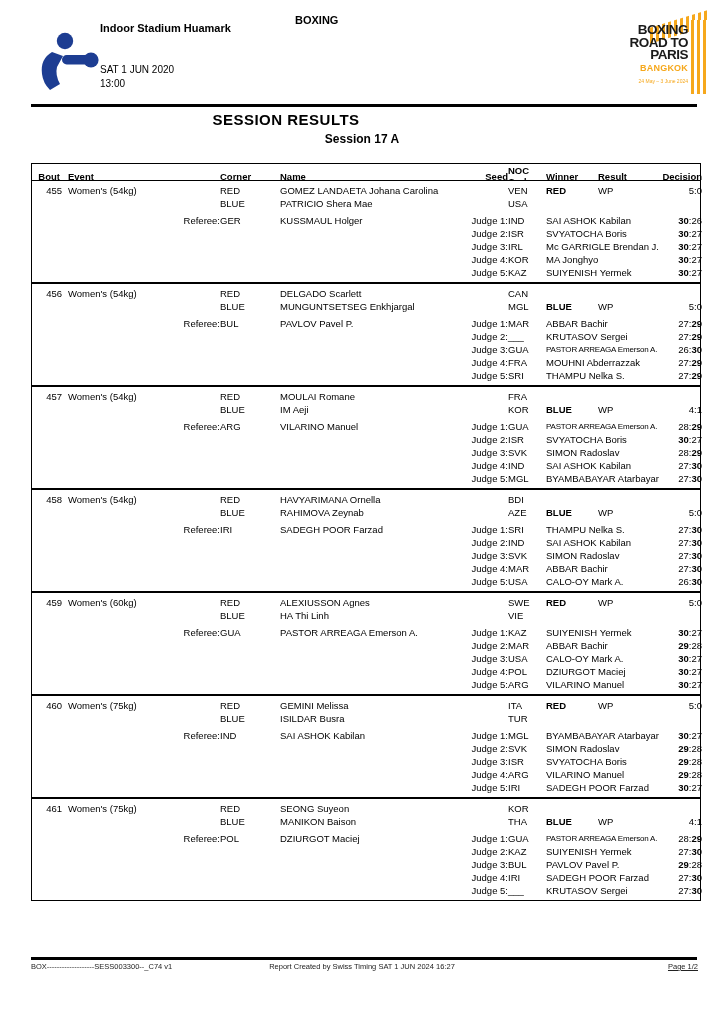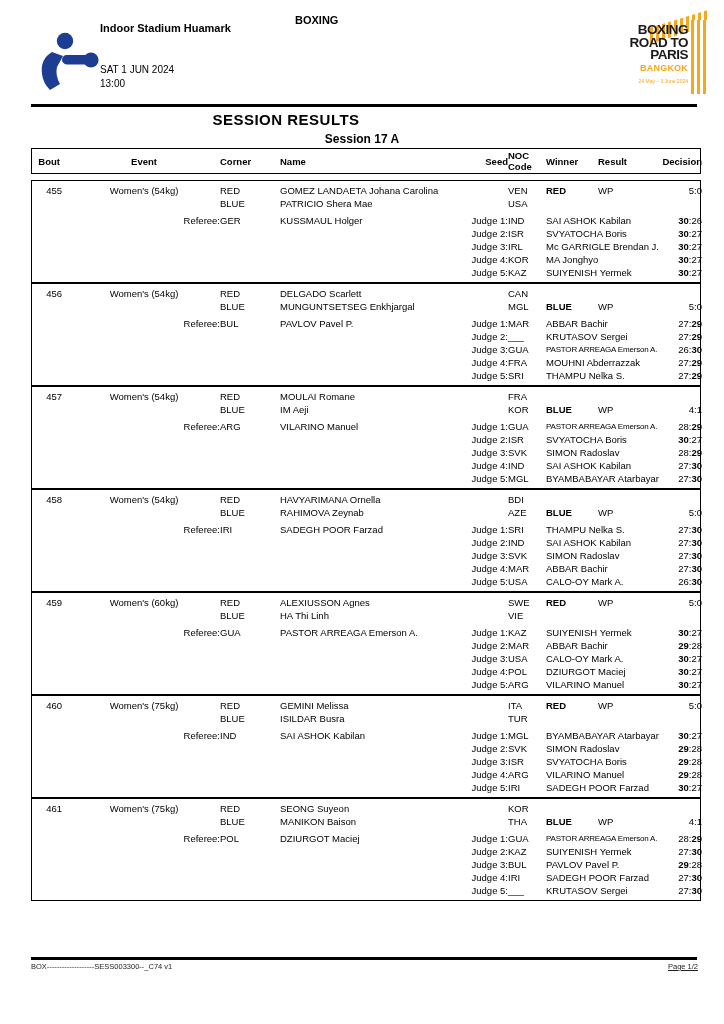--- a/index.html
+++ b/index.html
@@ -25,35 +25,35 @@
   .logo .orange-line { font-size:9px; font-weight:bold; color:#f6a81c; letter-spacing:0.2px; }
   .logo .date-line { font-size:5px; color:#f6a81c; margin-top:1px; }
 
   .rule-top { position:absolute; left:31px; top:104px; width:666px; height:3px; background:#000; }
 
   
   .title { position:absolute; left:0; top:111px; width:572px; text-align:center; font-size:15px; font-weight:bold; letter-spacing:0.5px; }
   .subtitle { position:absolute; left:0; top:132px; width:724px; text-align:center; font-size:12px; font-weight:bold; }
 
   
-  .grid-row { display:grid; grid-template-columns:30px 158px 60px 184px 44px 38px 52px 54px 50px; }
+  .grid-row { display:grid; grid-template-columns:30px 158px 60px 184px 44px 38px 52px 54px 50px;margin-top:15px; }
   .thead { position:absolute; left:31px; top:148px; width:670px; height:26px; border:1.3px solid #000;
       font-size:9.5px; font-weight:bold; align-items:center; }
   .thead .cell { line-height:11px; }
   .noc-stack { line-height:10px; }
 
   #bouts { position:absolute; left:31px; top:180px; width:670px; }
   .bout-box { border:1px solid #000; padding:3px 0 3px 0; background:#fff; }
   .row { display:grid; grid-template-columns:30px 158px 60px 184px 44px 38px 52px 54px 50px;
       height:13px; line-height:13px; font-size:9.5px; white-space:nowrap; }
   .gap { height:4px; }
   .c { overflow:visible; }
   .r { text-align:right; }
   .b { font-weight:bold; }
-  .pad { padding-left:6px;text-align:center; }
+  .pad { padding-left:6px; }
   .span2 { grid-column:span 2; }
   .small { font-size:8px; letter-spacing:-0.2px; }
 
   
   .rule-bottom { position:absolute; left:31px; top:957px; width:666px; height:2.5px; background:#000; }
   .foot { position:absolute; top:962px; font-size:7.5px; color:#222; }
   .foot-left { left:31px; }
   .foot-center { left:0; width:724px; text-align:center; }
   .foot-right { right:26px;text-decoration:underline; }
 </style>
@@ -66,21 +66,21 @@
     <g fill="#1d3d92">
       <circle cx="37" cy="11" r="8.2"></circle>
       <path d="M24 22 q-12 7 -10 22 q1 9 8 16 l10 -6 q-5 -9 -3 -17 l6 -11 z"></path>
       <rect x="34" y="25" width="32" height="9.5" rx="4.7"></rect>
       <circle cx="63" cy="30" r="7.6"></circle>
     </g>
   </svg>
 
   <div class="venue">Indoor Stadium Huamark</div>
   <div class="sport">BOXING</div>
-  <div class="session-date">SAT 1 JUN 2024</div>
+  <div class="session-date">SAT 1 JUN 2020</div>
   <div class="session-time">13:00</div>
 
   <div class="logo">
     <div class="stripes-top"></div>
     <div class="stripes-side"></div>
     <div class="logo-text">
       <div class="black-line">BOXING</div>
       <div class="black-line">ROAD TO</div>
       <div class="black-line">PARIS</div>
       <div class="orange-line">BANGKOK</div>
@@ -631,15 +631,16 @@
           <span class="c r">Judge 5:</span>
           <span class="c ">___</span>
           <span class="c span2">KRUTASOV Sergei</span>
           <span class="c r"><span>27</span>:<span class="b">30</span></span>
         </div>
       </div>
     </div>
 
   <div class="rule-bottom"></div>
   <div class="foot foot-left">BOX-------------------SESS003300--_C74 v1</div>
+  <div class="foot foot-center">Report Created by Swiss Timing  SAT 1 JUN 2024 16:27</div>
   <div class="foot foot-right">Page 1/2</div>
 
 </div>
 
 </body></html>

